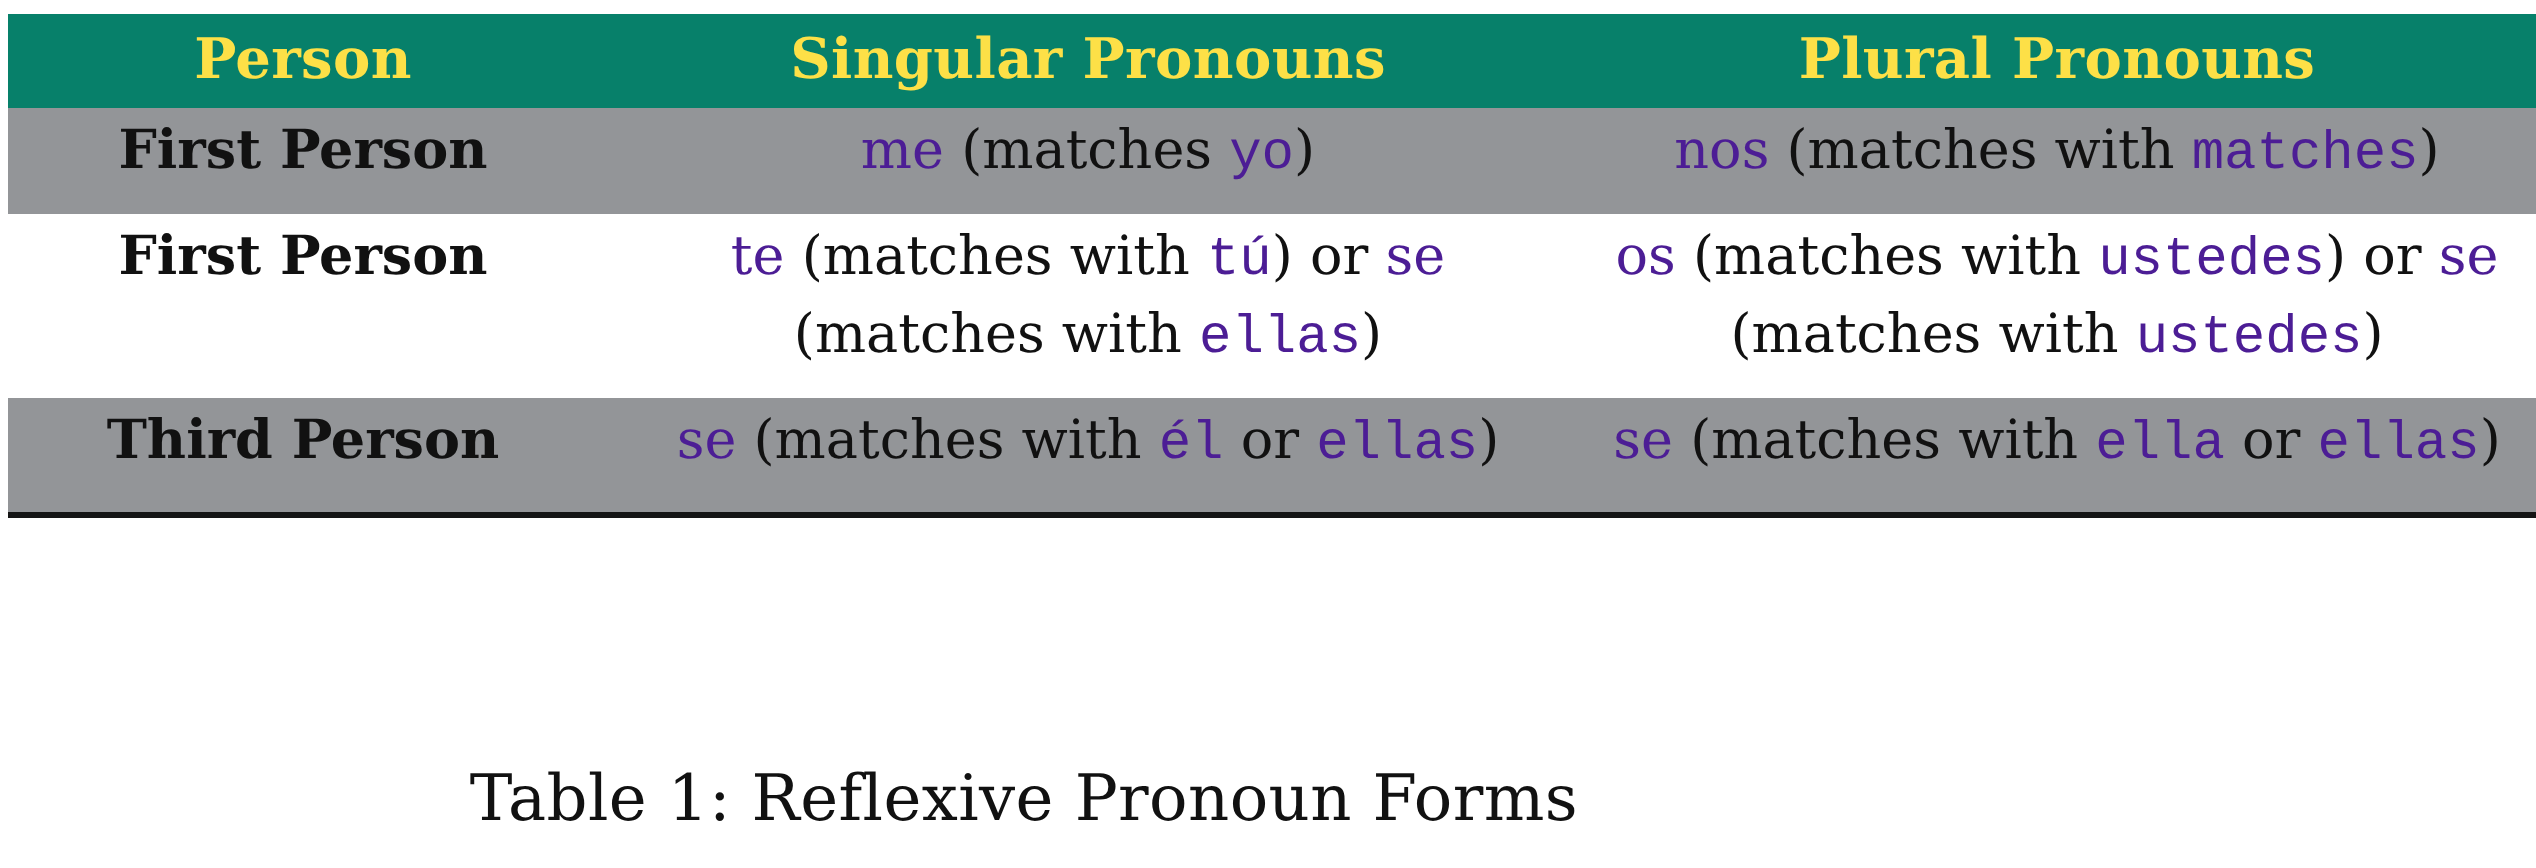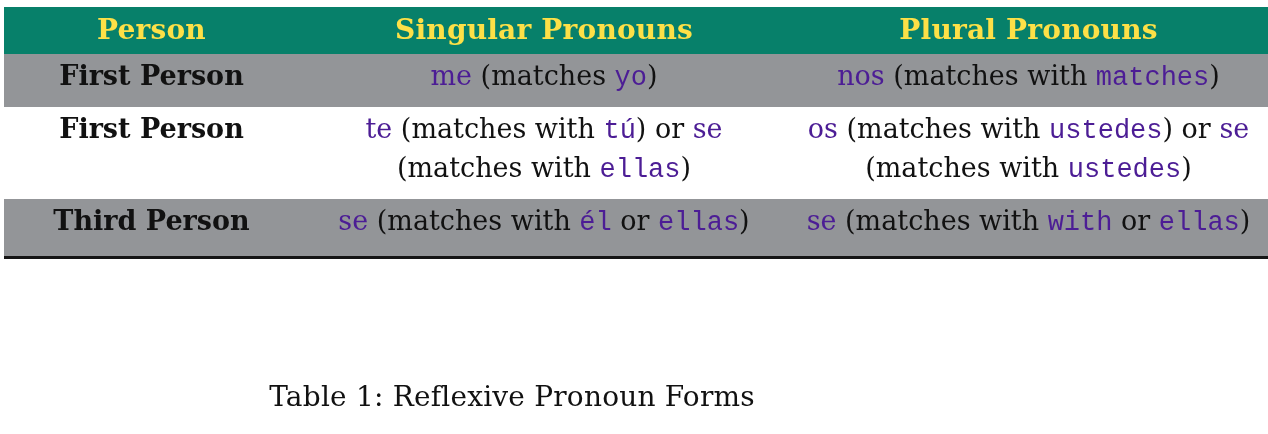--- a/index.html
+++ b/index.html
@@ -85,21 +85,21 @@
     color: #4c1d95;
     font-weight: normal;
   }
 
   .caption {
     position: absolute;
     left: 0;
     top: 380px;
     width: 1024px;
     text-align: center;
-    font-size: 28px;
+    font-size: 32px;
     color: #111111;
     letter-spacing: 0.2px;
   }
 
   .cell-lines { display: block; }
 </style>
 </head>
 <body>
 
 <div class="page">
@@ -136,21 +136,21 @@
             <td>
               <span class="cell-lines"><span class="pron-strong">os</span><span> (matches with </span><span class="pron">ustedes</span><span>) or </span><span class="pron-strong">se</span><span> (matches with </span><span class="pron">ustedes</span><span>)</span></span>
             </td>
           </tr>
           <tr class="row-shaded row-last">
             <td class="person-cell">Third Person</td>
             <td>
               <span class="cell-lines"><span class="pron-strong">se</span><span> (matches with </span><span class="pron">él</span><span> or </span><span class="pron">ellas</span><span>)</span></span>
             </td>
             <td>
-              <span class="cell-lines"><span class="pron-strong">se</span><span> (matches with </span><span class="pron">with</span><span> or </span><span class="pron">ellas</span><span>)</span></span>
+              <span class="cell-lines"><span class="pron-strong">se</span><span> (matches with </span><span class="pron">ella</span><span> or </span><span class="pron">ellas</span><span>)</span></span>
             </td>
           </tr>
         </tbody>
     </table>
   </div>
 
   <div class="caption">Table 1: Reflexive Pronoun Forms</div>
 
 </div>
 

